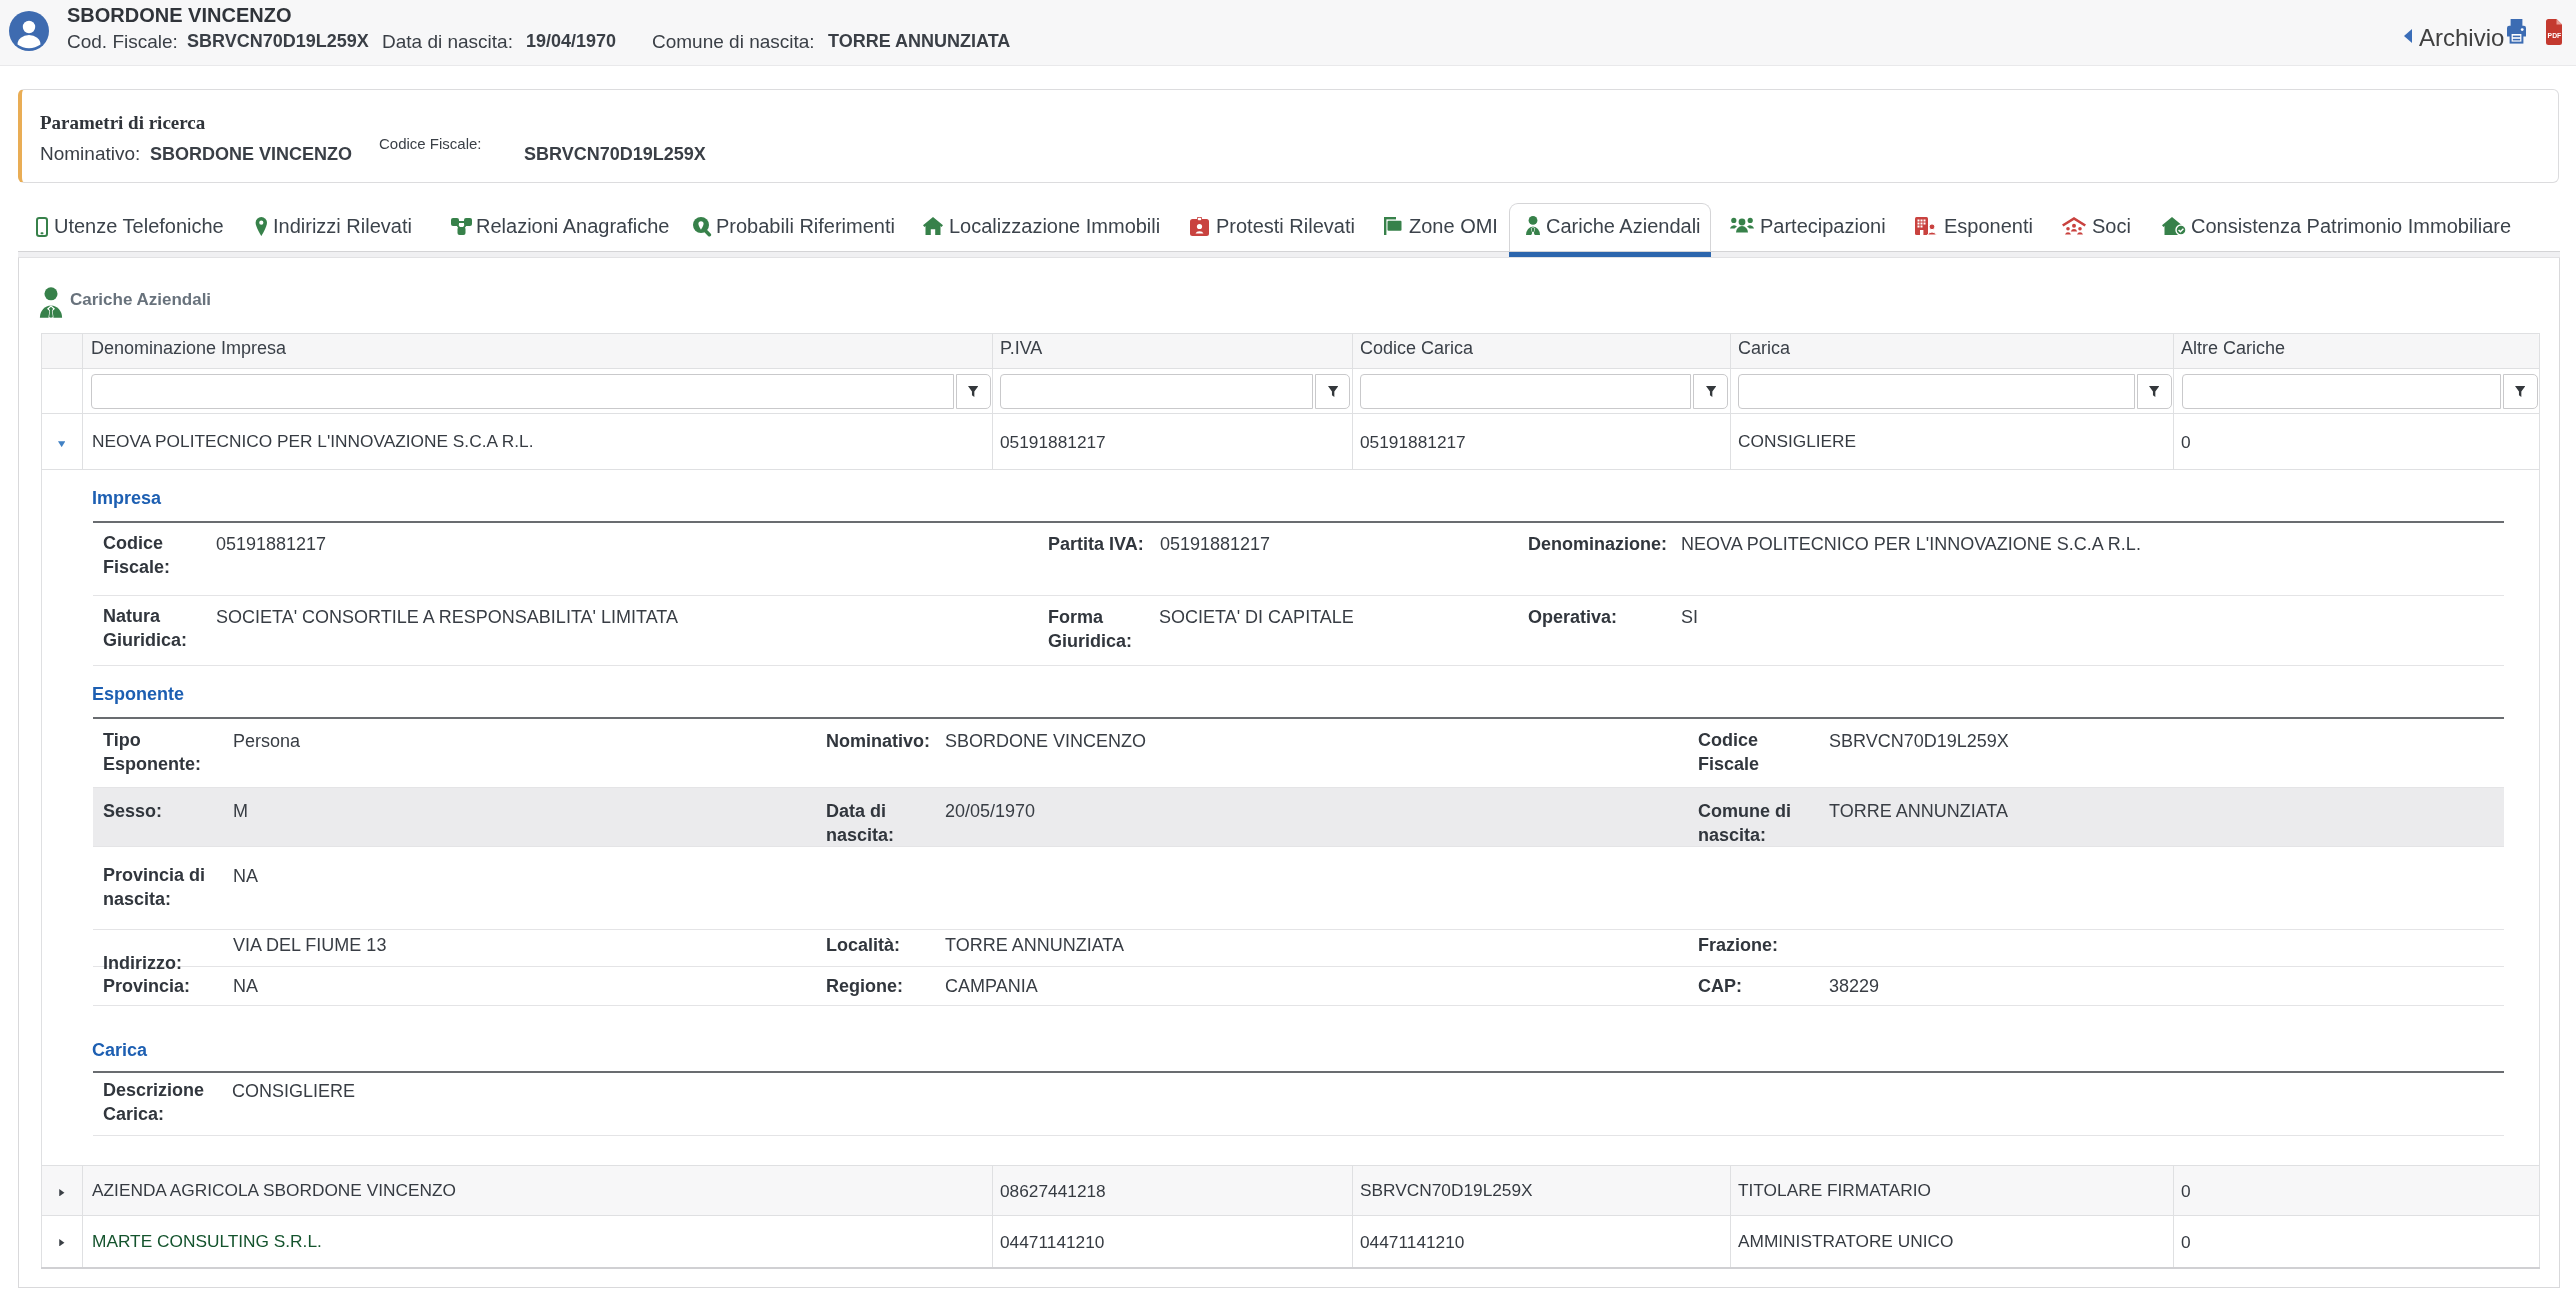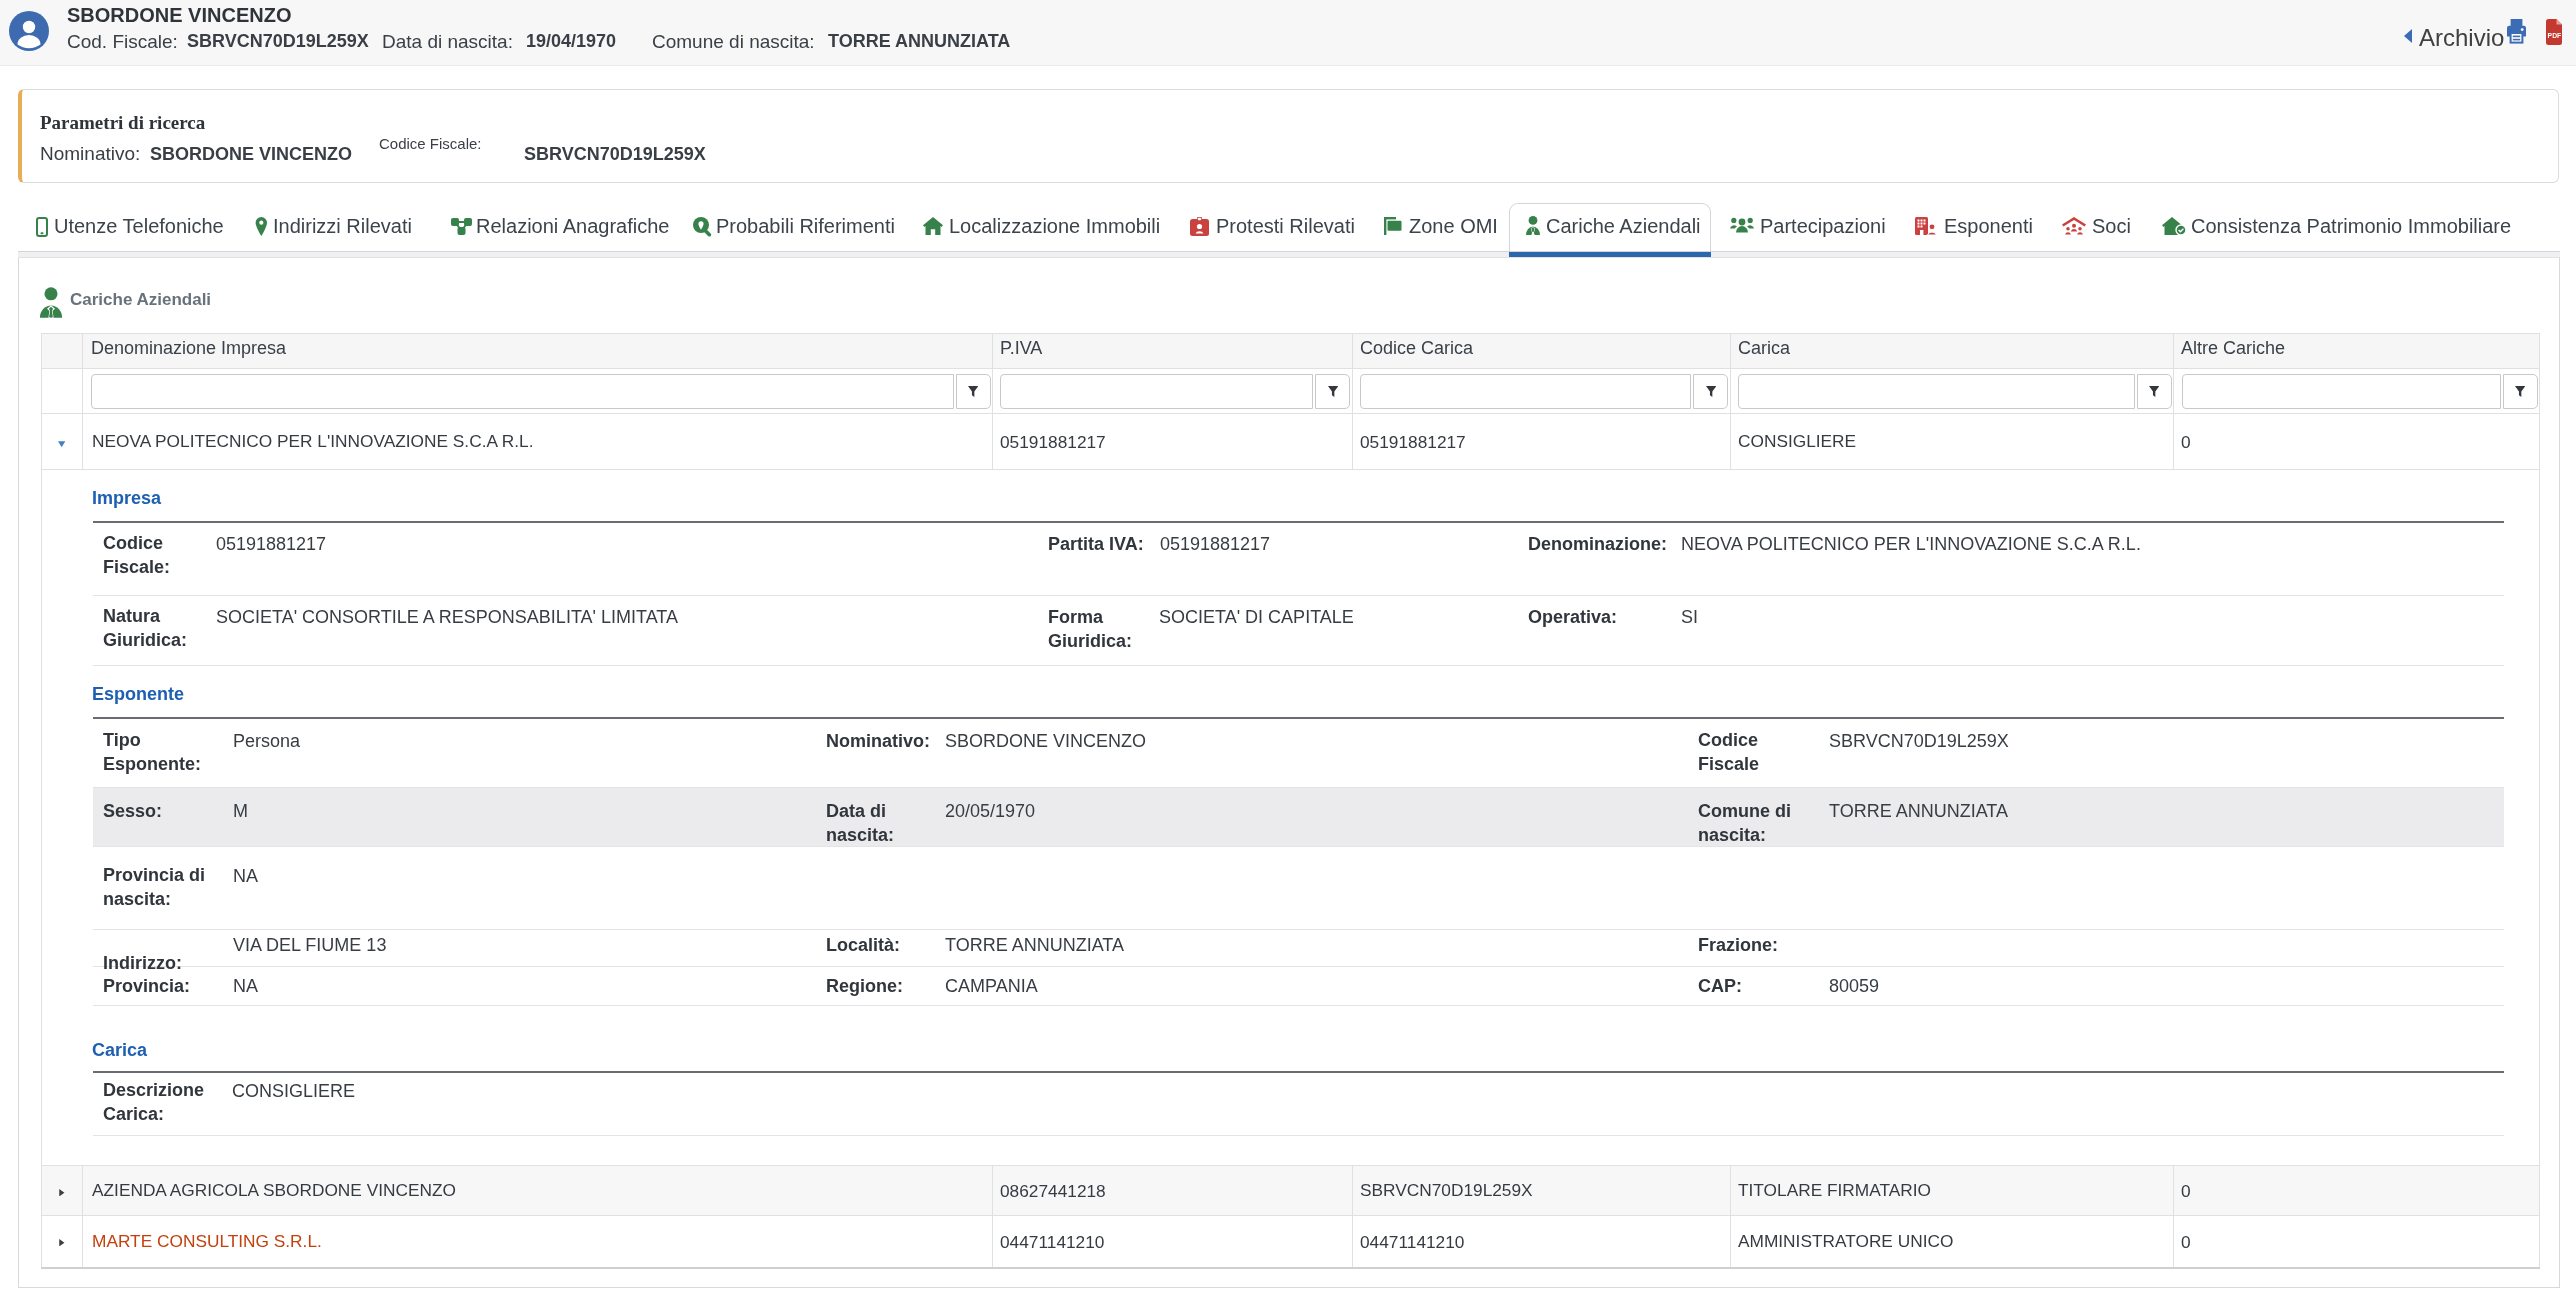--- a/index.html
+++ b/index.html
@@ -208,21 +208,21 @@
       <path d="M0 0 h10 l-5 8 Z" fill="#4181c4"></path>
     </svg>
 <div style="position:absolute;left:92px;top:1182px;font-size:17.3px;font-weight:400;color:#363b42;line-height:1;white-space:nowrap;">AZIENDA AGRICOLA SBORDONE VINCENZO</div>
 <div style="position:absolute;left:1000px;top:1183px;font-size:17.3px;font-weight:400;color:#363b42;line-height:1;white-space:nowrap;">08627441218</div>
 <div style="position:absolute;left:1360px;top:1182px;font-size:17.3px;font-weight:400;color:#363b42;line-height:1;white-space:nowrap;">SBRVCN70D19L259X</div>
 <div style="position:absolute;left:1738px;top:1182px;font-size:17.3px;font-weight:400;color:#363b42;line-height:1;white-space:nowrap;">TITOLARE FIRMATARIO</div>
 <div style="position:absolute;left:2181px;top:1183px;font-size:17.3px;font-weight:400;color:#363b42;line-height:1;white-space:nowrap;">0</div>
 <svg style="position:absolute;left:59px;top:1189px" width="5.7" height="7.4" viewBox="0 0 7 10">
       <path d="M0 0 v10 l7 -5 Z" fill="#3a3f45"></path>
     </svg>
-<div style="position:absolute;left:92px;top:1233px;font-size:17.3px;font-weight:400;color:#c2410c;line-height:1;white-space:nowrap;">MARTE CONSULTING S.R.L.</div>
+<div style="position:absolute;left:92px;top:1233px;font-size:17.3px;font-weight:400;color:#14532d;line-height:1;white-space:nowrap;">MARTE CONSULTING S.R.L.</div>
 <div style="position:absolute;left:1000px;top:1234px;font-size:17.3px;font-weight:400;color:#363b42;line-height:1;white-space:nowrap;">04471141210</div>
 <div style="position:absolute;left:1360px;top:1234px;font-size:17.3px;font-weight:400;color:#363b42;line-height:1;white-space:nowrap;">04471141210</div>
 <div style="position:absolute;left:1738px;top:1233px;font-size:17.3px;font-weight:400;color:#363b42;line-height:1;white-space:nowrap;">AMMINISTRATORE UNICO</div>
 <div style="position:absolute;left:2181px;top:1234px;font-size:17.3px;font-weight:400;color:#363b42;line-height:1;white-space:nowrap;">0</div>
 <svg style="position:absolute;left:59px;top:1239px" width="5.7" height="7.4" viewBox="0 0 7 10">
       <path d="M0 0 v10 l7 -5 Z" fill="#3a3f45"></path>
     </svg>
 <div style="position:absolute;left:92px;top:489px;font-size:18px;font-weight:700;color:#1d5fb2;line-height:1;white-space:nowrap;">Impresa</div>
 <div style="position:absolute;left:93px;top:521px;width:2411px;height:2px;background:#696c70;"></div>
 <div style="position:absolute;left:92px;top:685px;font-size:18px;font-weight:700;color:#1d5fb2;line-height:1;white-space:nowrap;">Esponente</div>
@@ -274,17 +274,17 @@
 <div style="position:absolute;left:103px;top:954px;font-size:18px;font-weight:700;color:#31363d;line-height:1;white-space:nowrap;">Indirizzo:</div>
 <div style="position:absolute;left:233px;top:936px;font-size:18px;font-weight:400;color:#383d44;line-height:1;white-space:nowrap;">VIA DEL FIUME 13</div>
 <div style="position:absolute;left:826px;top:936px;font-size:18px;font-weight:700;color:#31363d;line-height:1;white-space:nowrap;">Località:</div>
 <div style="position:absolute;left:945px;top:936px;font-size:18px;font-weight:400;color:#383d44;line-height:1;white-space:nowrap;">TORRE ANNUNZIATA</div>
 <div style="position:absolute;left:1698px;top:936px;font-size:18px;font-weight:700;color:#31363d;line-height:1;white-space:nowrap;">Frazione:</div>
 <div style="position:absolute;left:103px;top:977px;font-size:18px;font-weight:700;color:#31363d;line-height:1;white-space:nowrap;">Provincia:</div>
 <div style="position:absolute;left:233px;top:977px;font-size:18px;font-weight:400;color:#383d44;line-height:1;white-space:nowrap;">NA</div>
 <div style="position:absolute;left:826px;top:977px;font-size:18px;font-weight:700;color:#31363d;line-height:1;white-space:nowrap;">Regione:</div>
 <div style="position:absolute;left:945px;top:977px;font-size:18px;font-weight:400;color:#383d44;line-height:1;white-space:nowrap;">CAMPANIA</div>
 <div style="position:absolute;left:1698px;top:977px;font-size:18px;font-weight:700;color:#31363d;line-height:1;white-space:nowrap;">CAP:</div>
-<div style="position:absolute;left:1829px;top:977px;font-size:18px;font-weight:400;color:#383d44;line-height:1;white-space:nowrap;">80059</div>
+<div style="position:absolute;left:1829px;top:977px;font-size:18px;font-weight:400;color:#383d44;line-height:1;white-space:nowrap;">38229</div>
 <div style="position:absolute;left:103px;top:1081px;font-size:18px;font-weight:700;color:#31363d;line-height:1;white-space:nowrap;">Descrizione</div>
 <div style="position:absolute;left:103px;top:1105px;font-size:18px;font-weight:700;color:#31363d;line-height:1;white-space:nowrap;">Carica:</div>
 <div style="position:absolute;left:232px;top:1082px;font-size:18px;font-weight:400;color:#383d44;line-height:1;white-space:nowrap;">CONSIGLIERE</div>
 </div>
 
 </body></html>

